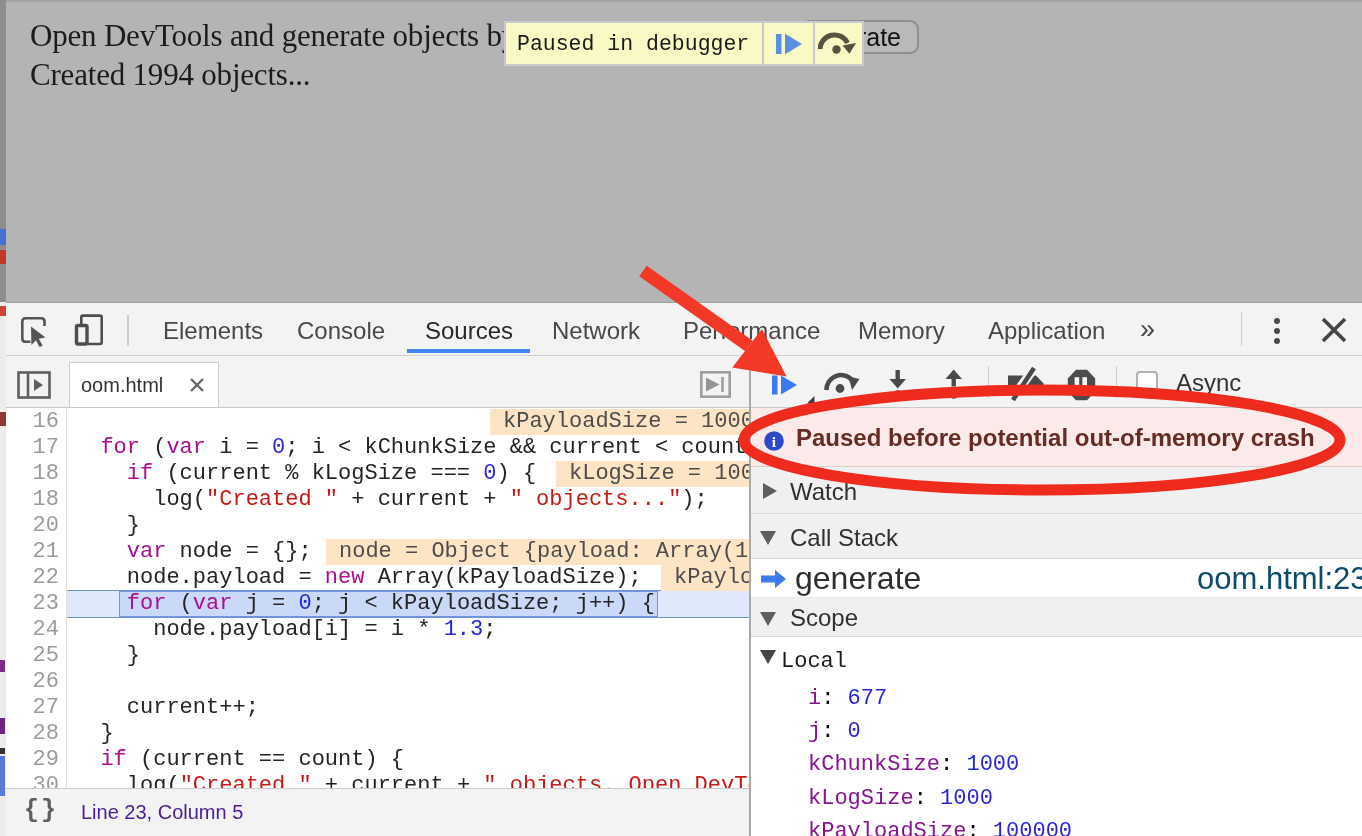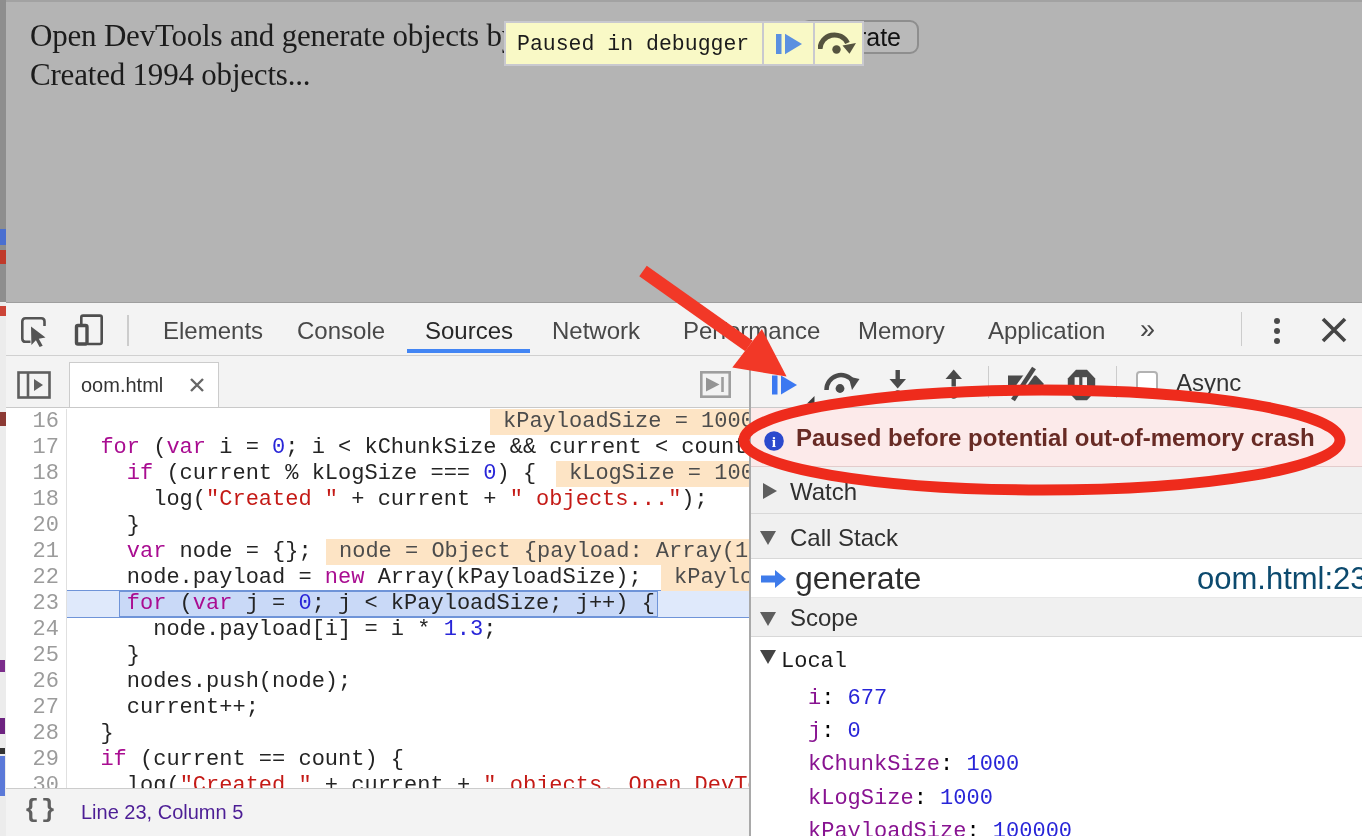--- a/index.html
+++ b/index.html
@@ -131,21 +131,20 @@
 
   <div class="codeline" style="top:26px">  <span class="kw">for</span> (<span class="kw">var</span> i = <span class="num">0</span>; i &lt; kChunkSize &amp;&amp; current &lt; count) {</div>
   <div class="codeline" style="top:52px">    <span class="kw">if</span> (current % kLogSize === <span class="num">0</span>) {</div>
   <div class="codeline" style="top:78px">      log(<span class="str">"Created "</span> + current + <span class="str">" objects..."</span>);</div>
   <div class="codeline" style="top:104px">    }</div>
   <div class="codeline" style="top:130px">    <span class="kw">var</span> node = {};</div>
   <div class="codeline" style="top:156px">    node.payload = <span class="kw">new</span> Array(kPayloadSize);</div>
   <div class="codeline" style="top:182px">    <span class="kw">for</span> (<span class="kw">var</span> j = <span class="num">0</span>; j &lt; kPayloadSize; j++) {</div>
   <div class="codeline" style="top:208px">      node.payload[i] = i * <span class="num">1.3</span>;</div>
   <div class="codeline" style="top:234px">    }</div>
-  <div class="codeline" style="top:260px">    nodes.push(node);</div>
   <div class="codeline" style="top:286px">    current++;</div>
   <div class="codeline" style="top:312px">  }</div>
   <div class="codeline" style="top:338px">  <span class="kw">if</span> (current == count) {</div>
   <div class="codeline" style="top:364px">    log(<span class="str">"Created "</span> + current + <span class="str">" objects. Open DevTools...</span></div>
 </div>
 
 <div class="abs" style="left:0;top:788px;width:750px;height:48px;background:#f3f3f3;border-top:1px solid #ccc"></div>
 <div class="abs" style="left:24px;top:788px;height:48px;line-height:46px;font-family:'Liberation Mono',monospace;font-size:25px;color:#5f5f5f;font-weight:bold;letter-spacing:2px">{}</div>
 <div class="abs" style="left:81px;top:788px;height:56px;line-height:48px;font-size:20px;color:#4c1d95">Line 23, Column 5</div>
 

